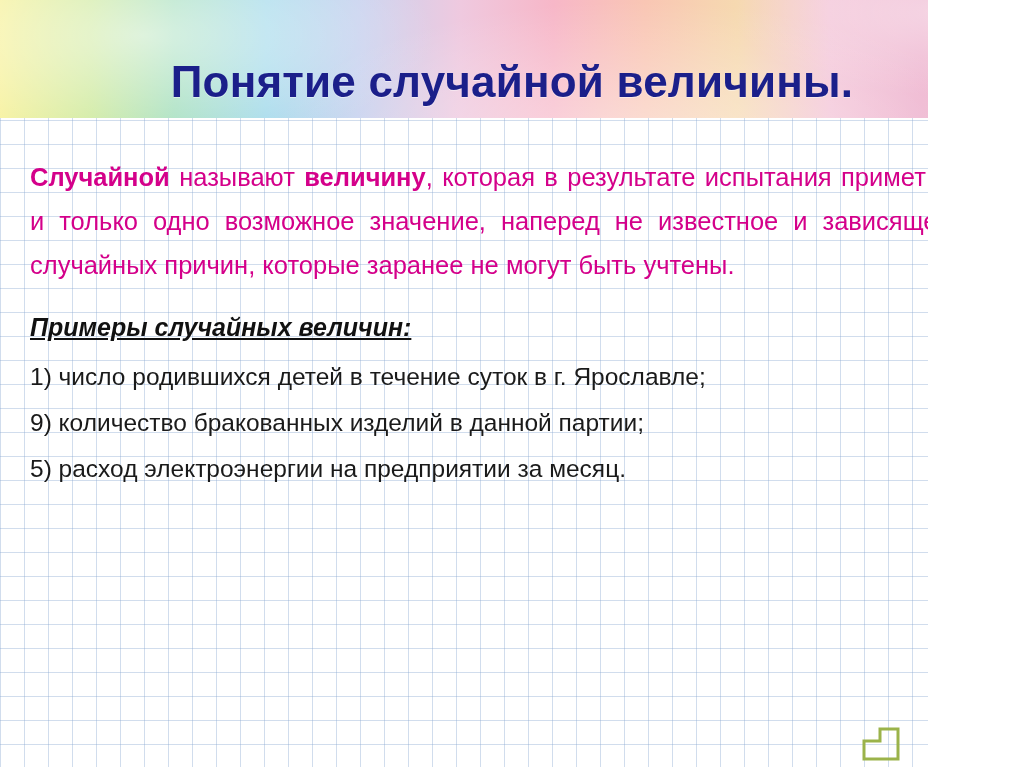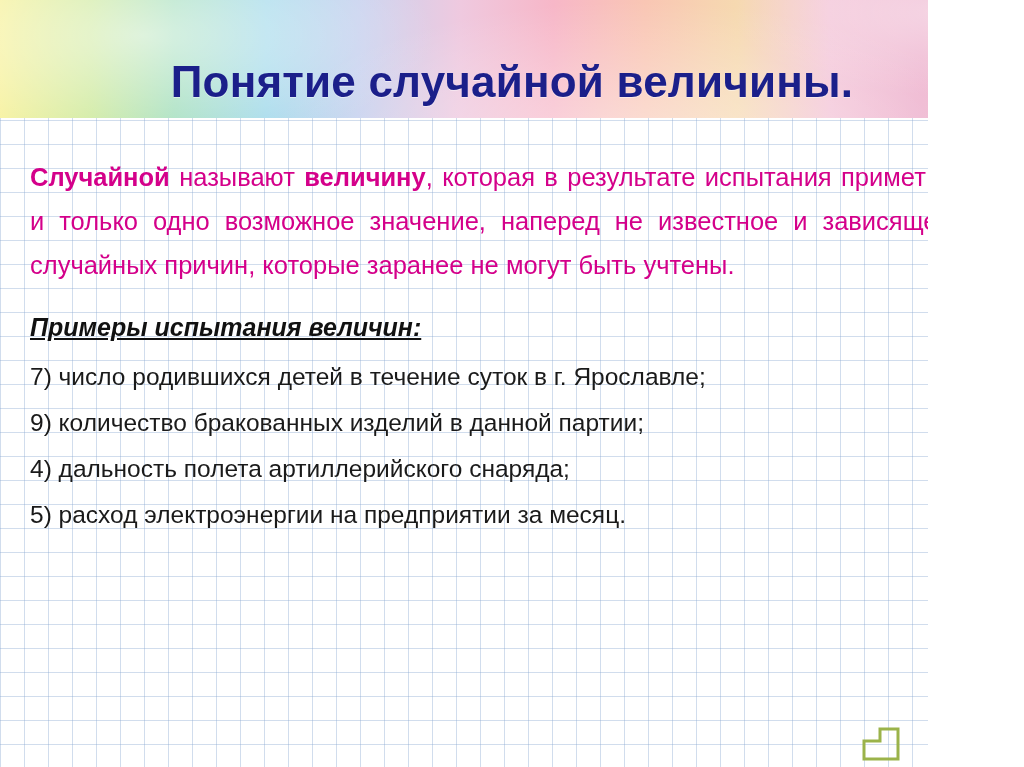--- a/index.html
+++ b/index.html
@@ -133,26 +133,25 @@
   <div class="title-band"></div>
 
   <h1 class="slide-title">Понятие случайной величины.</h1>
 
   <div class="body-area">
 
     <p class="definition">
       <b>Случайной</b><span> называют </span><b>величину</b><span>, которая в результате испытания примет одно и только одно возможное значение, наперед не известное и зависящее от случайных причин, которые заранее не могут быть учтены.</span>
     </p>
 
-    <div class="examples-heading">Примеры испытания величин:</div>
+    <div class="examples-heading">Примеры случайных величин:</div>
 
     <ul class="examples-list">
-      <li>7) число родившихся детей в течение суток в г. Ярославле;</li>
+      <li>1) число родившихся детей в течение суток в г. Ярославле;</li>
       <li>9) количество бракованных изделий в данной партии;</li>
-      <li>4) дальность полета артиллерийского снаряда;</li>
       <li>5) расход электроэнергии на предприятии за месяц.</li>
     </ul>
 
   </div>
 
   <div class="arrow-widget">
     <svg width="46" height="40" viewBox="0 0 46 40">
       <path d="M6 38 L6 20 L22 20 L22 8 L40 8 L40 38 Z" fill="none" stroke="#9bb34a" stroke-width="3" stroke-linejoin="miter"></path>
     </svg>
   </div>

